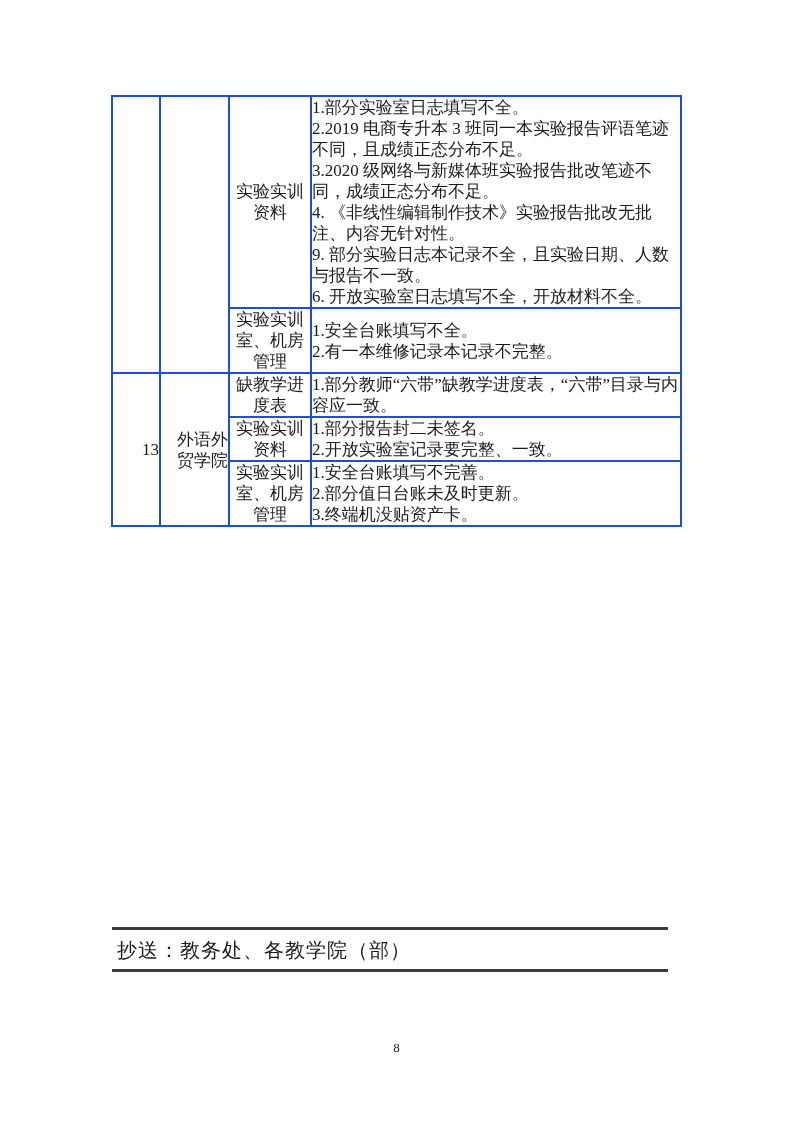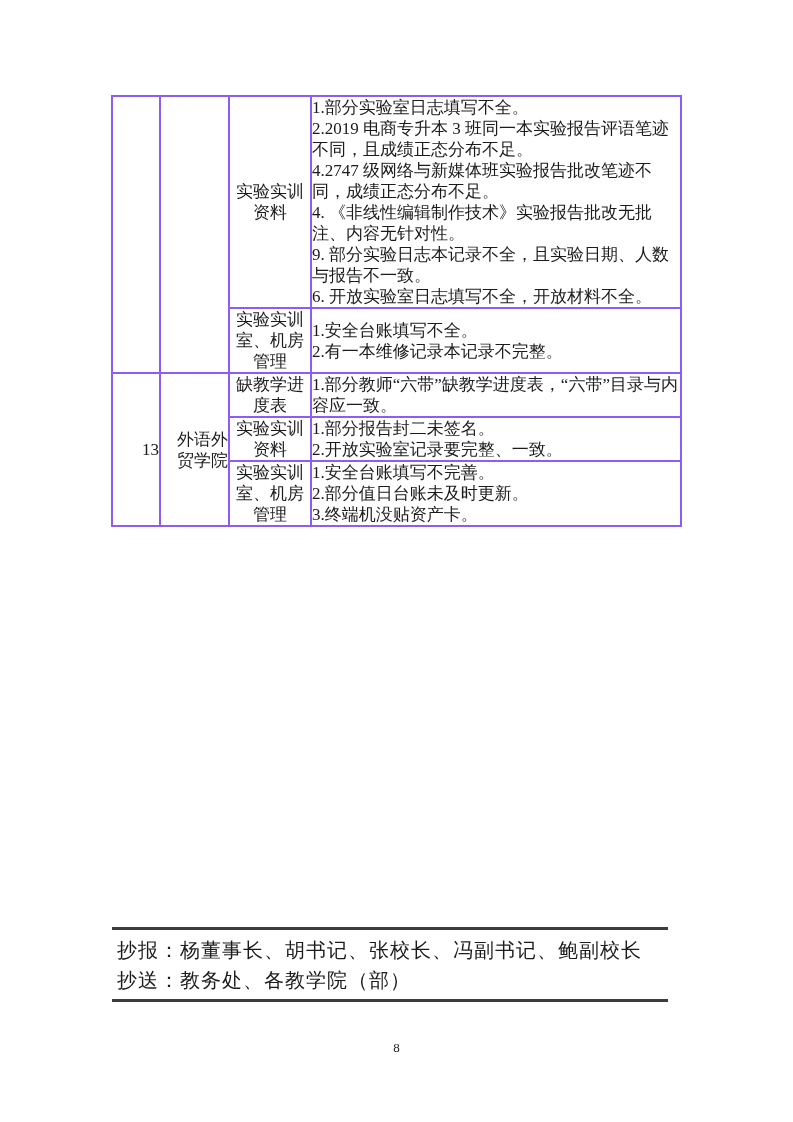--- a/index.html
+++ b/index.html
@@ -10,21 +10,21 @@
   }
   .page{
     position:relative;width:793px;height:1122px;background:#ffffff;overflow:hidden;
   }
   
   table.audit{
     position:absolute;left:111px;top:95px;width:571px;
     border-collapse:collapse;table-layout:fixed;
   }
   table.audit td{
-    border:2px solid #8b5cf6;
+    border:2px solid #1d4ed8;
     font-size:17px;line-height:21px;
     vertical-align:middle;padding:0;
     word-break:break-all;
   }
   td.no{width:46px;text-align:right;}
   td.college{width:67px;text-align:right;padding:0 2px;}
   td.cat{width:80px;text-align:center;padding:0 2px;}
   td.items{padding:2px 5px 2px 7px;}
   tr.r1{height:211px;}
   tr.r2{height:61px;}
@@ -54,21 +54,21 @@
   <table class="audit">
     <tbody>
 
       <tr class="r1">
         <td class="no" rowspan="2"></td>
         <td class="college" rowspan="2"></td>
         <td class="cat">实验实训资料</td>
         <td class="items">
           <div class="item">1.部分实验室日志填写不全。</div>
           <div class="item">2.2019 电商专升本 3 班同一本实验报告评语笔迹不同，且成绩正态分布不足。</div>
-          <div class="item">4.2747 级网络与新媒体班实验报告批改笔迹不同，成绩正态分布不足。</div>
+          <div class="item">3.2020 级网络与新媒体班实验报告批改笔迹不同，成绩正态分布不足。</div>
           <div class="item">4. 《非线性编辑制作技术》实验报告批改无批注、内容无针对性。</div>
           <div class="item">9. 部分实验日志本记录不全，且实验日期、人数与报告不一致。</div>
           <div class="item">6. 开放实验室日志填写不全，开放材料不全。</div>
         </td>
       </tr>
       <tr class="r2">
         <td class="cat">实验实训室、机房管理</td>
         <td class="items">
           <div class="item">1.安全台账填写不全。</div>
           <div class="item">2.有一本维修记录本记录不完整。</div>
@@ -96,22 +96,19 @@
           <div class="item">1.安全台账填写不完善。</div>
           <div class="item">2.部分值日台账未及时更新。</div>
           <div class="item">3.终端机没贴资产卡。</div>
         </td>
       </tr>
     </tbody>
   </table>
 
   <div class="dist">
     <div class="dist-line">
-      <span>抄报：</span><span>杨董事长、胡书记、张校长、冯副书记、鲍副校长</span>
-    </div>
-    <div class="dist-line">
       <span>抄送：</span><span>教务处、各教学院（部）</span>
     </div>
   </div>
 
   <div class="page-num">8</div>
 
 </div>
 
 </body></html>

